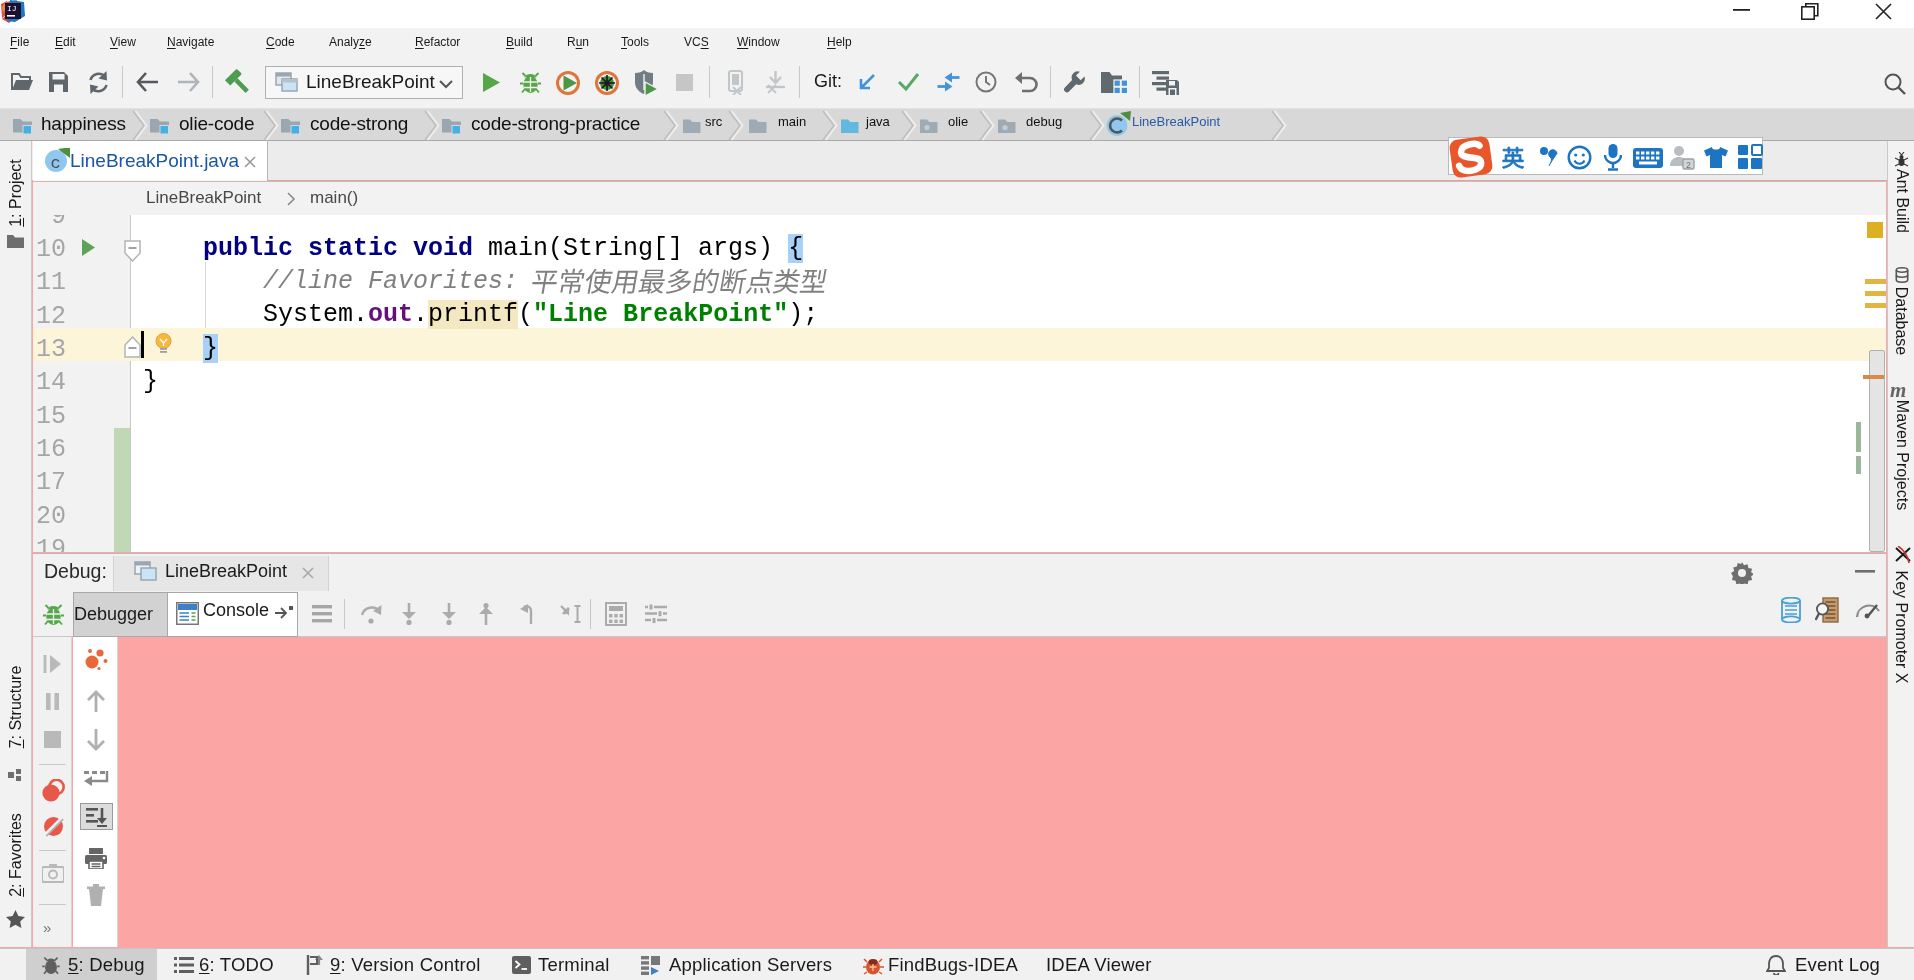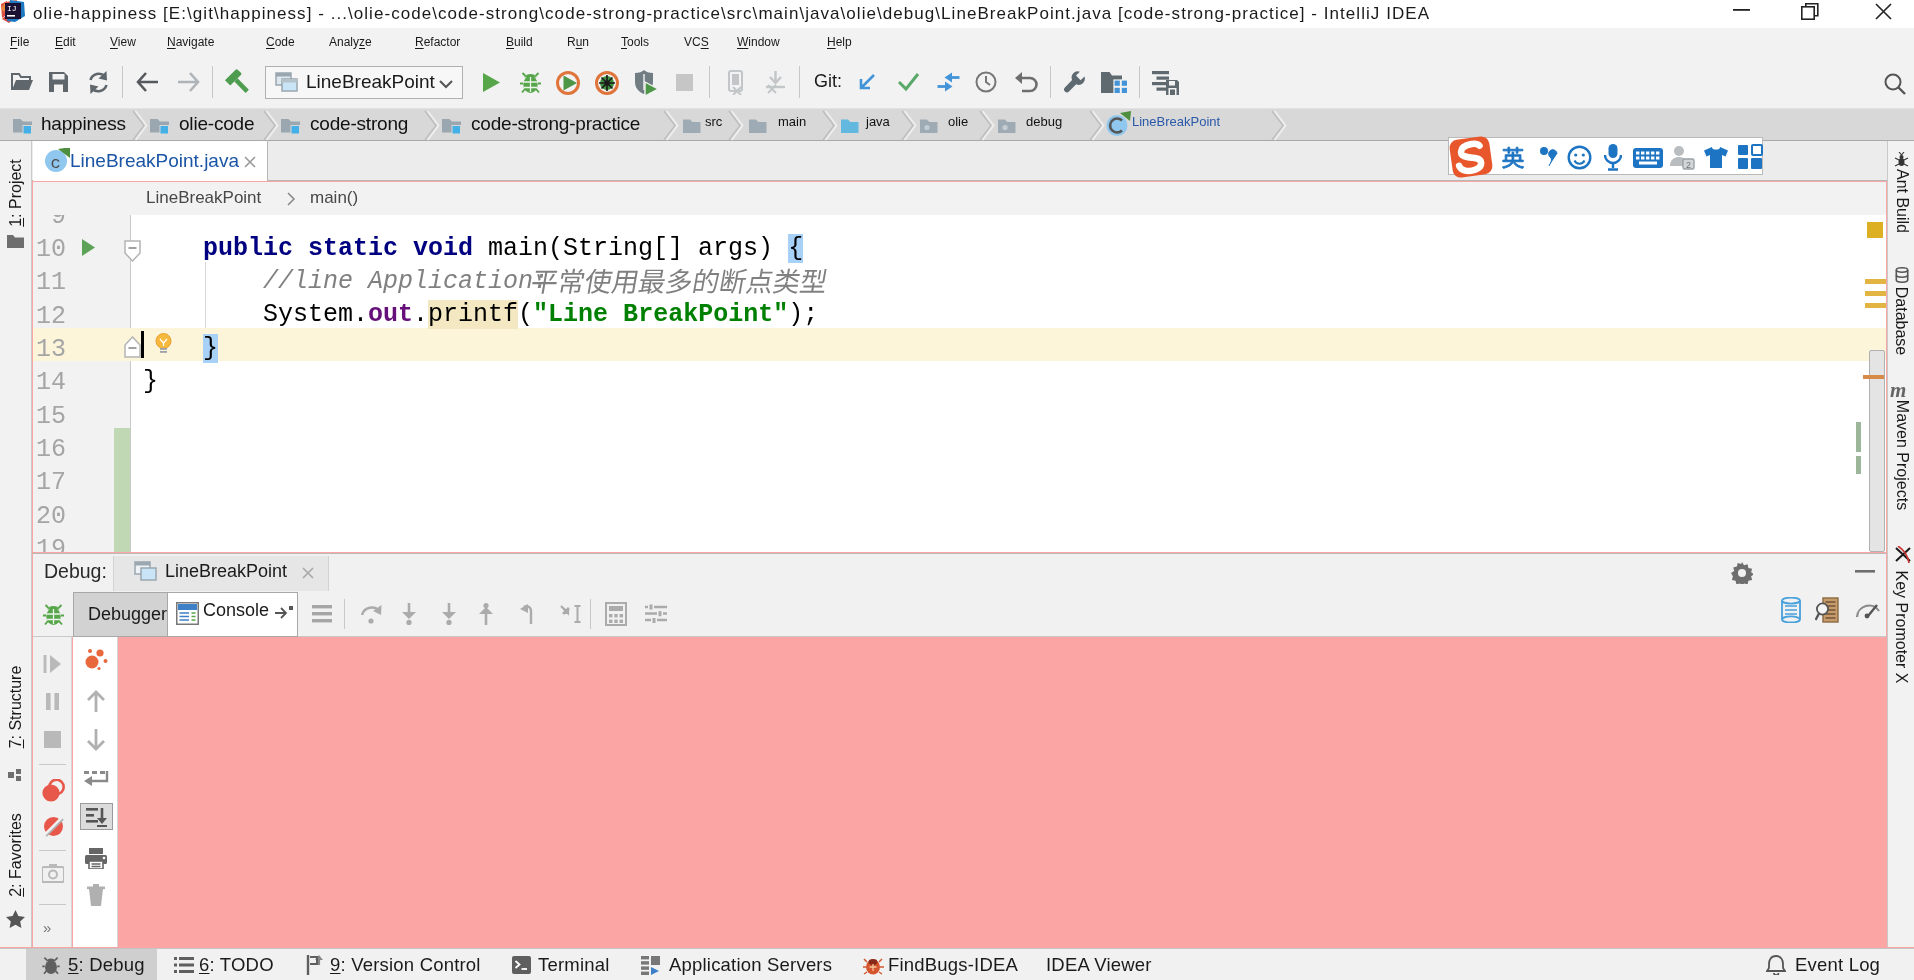--- a/index.html
+++ b/index.html
@@ -37,21 +37,20 @@
 <svg class="abs" style="left:1px;top:0" width="24" height="23" viewBox="0 0 24 23">
 <polygon points="5,2 16,0 13,8" fill="#e3562e"></polygon>
         <polygon points="0,4 6,1 7,14 1,18" fill="#e05243"></polygon>
         <polygon points="1,19 9,12 20,13 8,23" fill="#d94f43"></polygon>
         <polygon points="9,0 23,2 24,16 14,22 6,21" fill="#1c78c0"></polygon>
         <polygon points="0,8 4,3 8,7 3,12" fill="#e8883a"></polygon>
 <rect x="4" y="3" width="16" height="16" fill="#1a1033"></rect>
         <text x="6" y="11" font-size="8" fill="#fff" font-family="Liberation Mono">IJ</text>
         <rect x="6" y="15" width="8" height="1.6" fill="#fff"></rect>
 </svg>
-<span class="abs" style="left:33px;top:4px;letter-spacing:1.05px">olie-happiness [E:\git\happiness] - ...\olie-code\code-strong\code-strong-practice\src\main\java\olie\debug\LineBreakPoint.java [code-strong-practice] - IntelliJ IDEA</span>
 <svg class="abs" style="left:1733px;top:9px" width="17" height="3">
         <rect width="17" height="1.8" fill="#222"></rect>
       </svg>
 <svg class="abs" style="left:1801px;top:3px" width="18" height="17" viewBox="0 0 18 17">
         <rect x="0.8" y="3.8" width="12.4" height="12.4" fill="none" stroke="#222" stroke-width="1.6"></rect>
         <path d="M4.8 3.8 V0.8 H16.8 V12.8 H13.4" fill="none" stroke="#222" stroke-width="1.6"></path>
       </svg>
 <svg class="abs" style="left:1875px;top:3px" width="17" height="17" viewBox="0 0 17 17">
         <path d="M1 1 L16 16 M16 1 L1 16" stroke="#222" stroke-width="1.6"></path>
       </svg>
@@ -306,21 +305,21 @@
 <svg class="abs" style="left:91px;top:25px" width="17" height="22" viewBox="0 0 17 22">
         <path d="M1 1 H16 V13 L8.5 21 L1 13 Z" fill="#fff" stroke="#b4b4b4" stroke-width="1.5"></path>
         <path d="M4.5 8 H12.5" stroke="#8a8a8a" stroke-width="1.6"></path>
       </svg>
 <svg class="abs" style="left:91px;top:121px" width="17" height="22" viewBox="0 0 17 22">
         <path d="M1 21 H16 V9 L8.5 1 L1 9 Z" fill="#fff" stroke="#b4b4b4" stroke-width="1.5"></path>
         <path d="M4.5 12 H12.5" stroke="#8a8a8a" stroke-width="1.6"></path>
       </svg>
 <div class="abs" style="left:172px;top:47px;width:1px;height:66px;background:#d8d8d8"></div>
 <div class="cline" style="left:110px;top:16.5px">    <b style="color:#000080">public static void</b> main(String[] args) <span style="background:#a8d1f8">{</span></div>
-<div class="cline" style="left:110px;top:49.9px;color:#808080;font-style:italic">        //line Application:</div>
+<div class="cline" style="left:110px;top:49.9px;color:#808080;font-style:italic">        //line Favorites:</div>
 <svg class="abs" style="left:496px;top:50px" width="310" height="34" viewBox="0 0 310 34" id="cjkcomment">
         <g transform="translate(0.5,26.5) skewX(-10) scale(0.027,-0.027)">
           <path d="M174 630C213 556 252 459 266 399L337 424C323 482 282 578 242 650ZM755 655C730 582 684 480 646 417L711 396C750 456 797 552 834 633ZM52 348V273H459V-79H537V273H949V348H537V698H893V773H105V698H459V348Z" fill="#808080"></path>
         </g>
         <g transform="translate(27.4,26.5) skewX(-10) scale(0.027,-0.027)">
           <path d="M313 491H692V393H313ZM152 253V-35H227V185H474V-80H551V185H784V44C784 32 780 29 764 27C748 27 695 27 635 29C645 9 657 -19 661 -39C739 -39 789 -39 821 -28C852 -17 860 4 860 43V253H551V336H768V548H241V336H474V253ZM168 803C198 769 231 719 247 685H86V470H158V619H847V470H921V685H544V841H468V685H259L320 714C303 746 268 795 236 831ZM763 832C743 796 706 743 678 710L740 685C769 715 807 761 841 805Z" fill="#808080"></path>
         </g>
         <g transform="translate(54.3,26.5) skewX(-10) scale(0.027,-0.027)">
           <path d="M599 836V729H321V660H599V562H350V285H594C587 230 572 178 540 131C487 168 444 213 413 265L350 244C387 180 436 126 495 81C449 39 381 4 284 -21C300 -37 321 -66 330 -83C434 -52 506 -10 557 39C658 -22 784 -62 927 -82C937 -60 956 -31 972 -14C828 2 702 37 601 92C641 151 659 216 667 285H929V562H672V660H962V729H672V836ZM420 499H599V394L598 349H420ZM672 499H857V349H671L672 394ZM278 842C219 690 122 542 21 446C34 428 55 389 63 372C101 410 138 454 173 503V-84H245V612C284 679 320 749 348 820Z" fill="#808080"></path>
         </g>
@@ -434,21 +433,21 @@
 <div class="abs dbgrow" id="dbgrow">
 <svg class="abs" style="left:10px;top:12px" width="21" height="23" viewBox="0 0 21 23">
         <g fill="none" stroke="#57a64a" stroke-width="1.9">
           <path d="M5.5 5 L2.5 2 M15.5 5 L18.5 2 M3 12.5 H0 M18 12.5 H21 M5 18 L2 21.5 M16 18 L19 21.5"></path>
         </g>
         <ellipse cx="10.5" cy="13.5" rx="7.2" ry="8.4" fill="#57a64a"></ellipse>
         <path d="M4.5 6.5 a6.5 5.5 0 0 1 12 0 Z" fill="#57a64a"></path>
         <path d="M10.5 6 V21" stroke="#eef4ee" stroke-width="1.3"></path>
         <path d="M3.6 11 H17.4 M4 16.5 H17" stroke="#eef4ee" stroke-width="1.3"></path>
       </svg>
-<div class="abs" style="left:40px;top:1px;width:95px;height:45px;background:#d2d2d2;border:1px solid #a8a8a8;font-size:18px;color:#1a1a1a;text-align:right;line-height:43px">Debugger</div>
+<div class="abs" style="left:40px;top:1px;width:95px;height:45px;background:#d2d2d2;border:1px solid #a8a8a8;font-size:18px;color:#1a1a1a;text-align:left;line-height:43px">Debugger</div>
 <div class="abs" style="left:135px;top:1px;width:130px;height:45px;background:#fff;border:1px solid #a8a8a8;border-left:none"></div>
 <svg class="abs" style="left:143px;top:11px" width="23" height="23" viewBox="0 0 23 23">
         <rect x="0.75" y="0.75" width="21.5" height="21.5" fill="#fff" stroke="#777" stroke-width="1.5"></rect>
         <rect x="2" y="2" width="19" height="6" fill="#3e80c8"></rect>
         <g stroke="#3e80c8" stroke-width="1.7">
           <path d="M3.5 11 H13 M3.5 14.5 H13 M3.5 18 H13"></path>
         </g>
         <g stroke="#57a64a" stroke-width="1.7">
           <path d="M15.5 11 H19.5 M15.5 14.5 H19.5 M15.5 18 H19.5"></path>
         </g>

